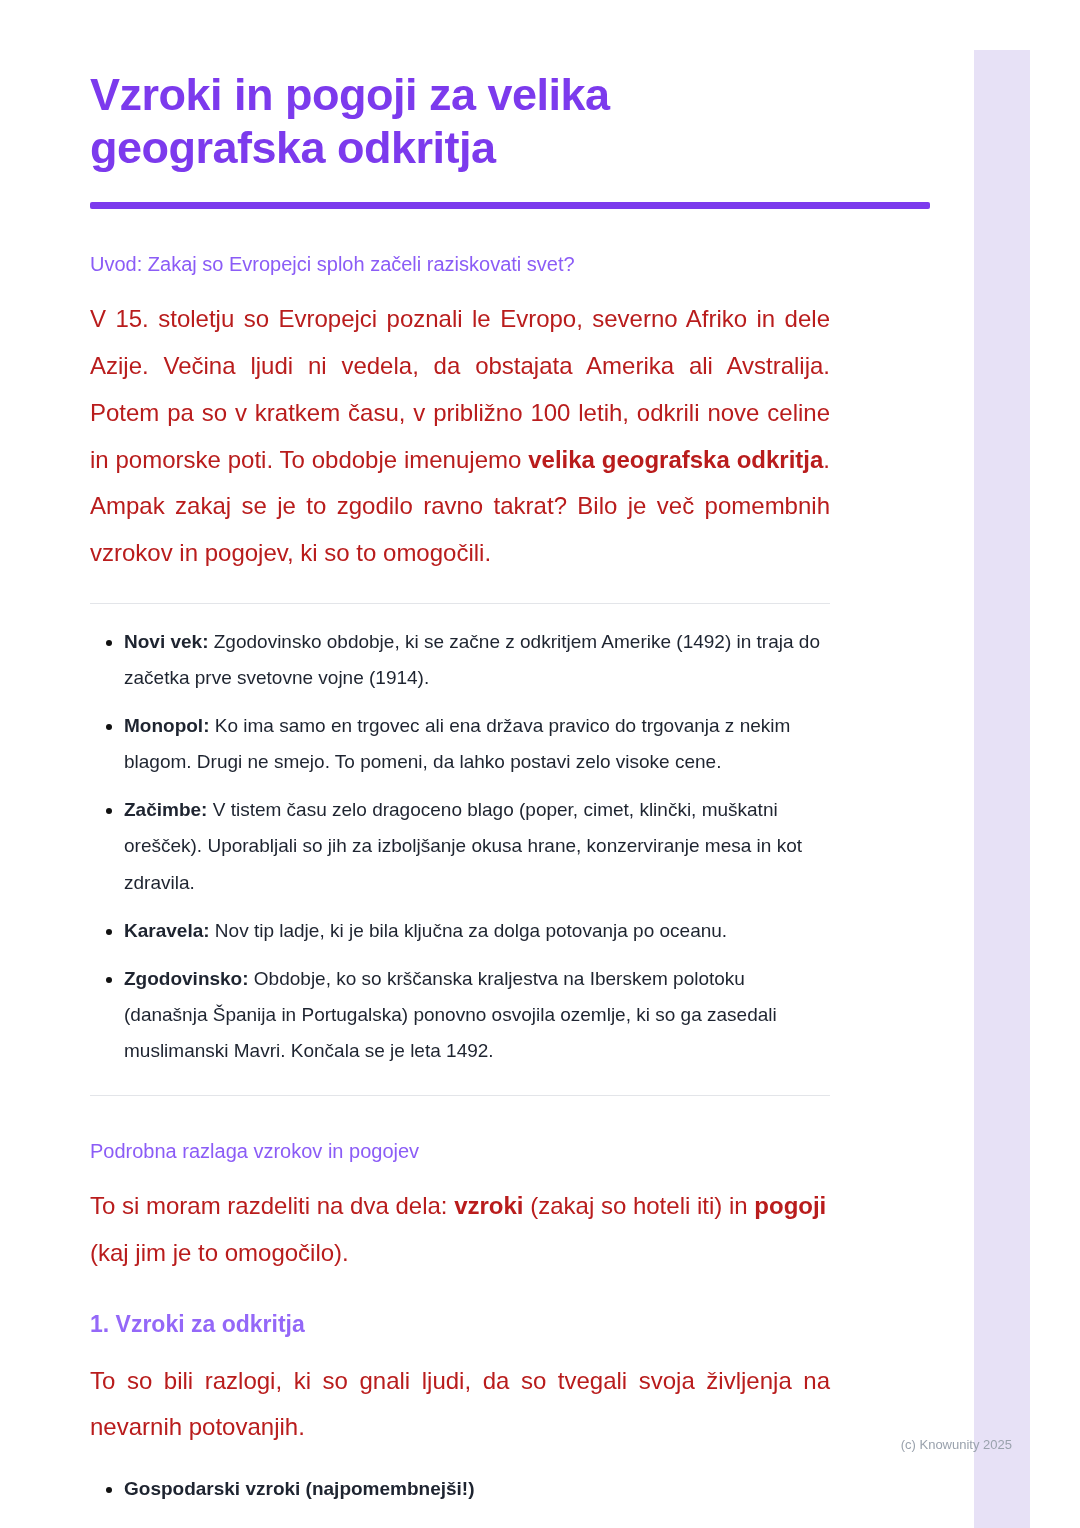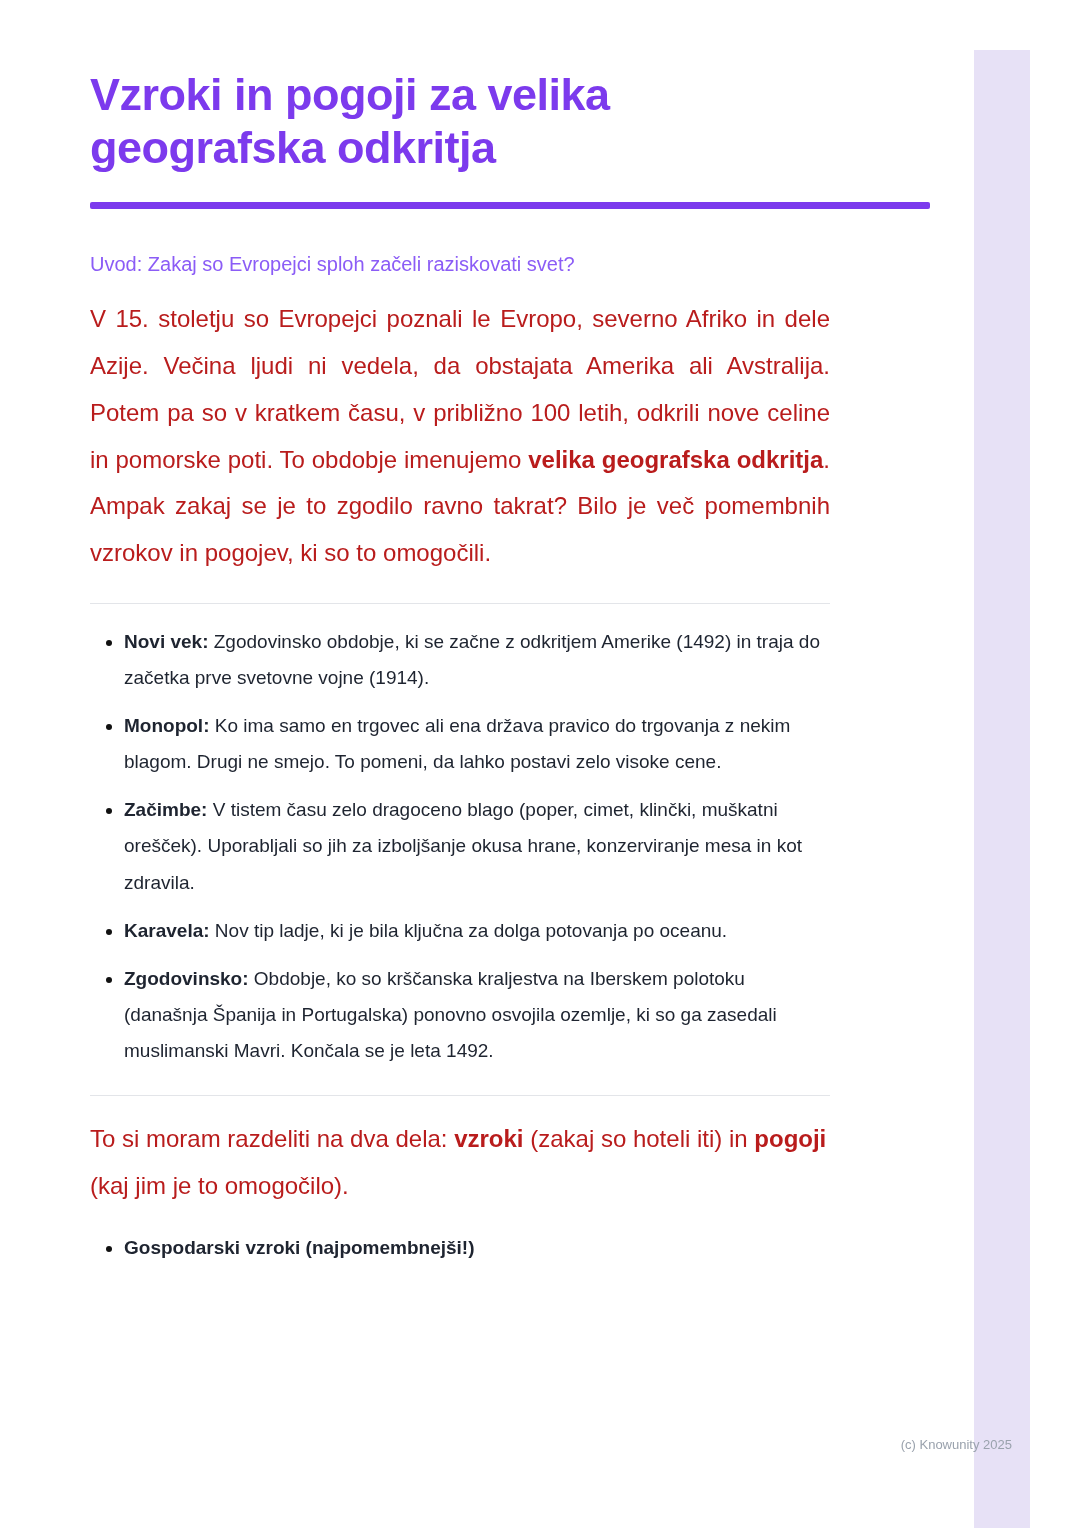--- a/index.html
+++ b/index.html
@@ -118,24 +118,27 @@
         <li><b>Monopol:</b><span> Ko ima samo en trgovec ali ena država pravico do trgovanja z nekim blagom. Drugi ne smejo. To pomeni, da lahko postavi zelo visoke cene.</span></li>
         <li><b>Začimbe:</b><span> V tistem času zelo dragoceno blago (poper, cimet, klinčki, muškatni orešček). Uporabljali so jih za izboljšanje okusa hrane, konzerviranje mesa in kot zdravila.</span></li>
         <li><b>Karavela:</b><span> Nov tip ladje, ki je bila ključna za dolga potovanja po oceanu.</span></li>
         <li><b>Zgodovinsko:</b><span> Obdobje, ko so krščanska kraljestva na Iberskem polotoku (današnja Španija in Portugalska) ponovno osvojila ozemlje, ki so ga zasedali muslimanski Mavri. Končala se je leta 1492.</span></li>
       </ul>
     </section>
 
     <hr class="divider">
 
     <section>
+      <h2 class="section-heading">Podrobna razlaga vzrokov in pogojev</h2>
       <p class="body"><span>To si moram razdeliti na dva dela: </span><b>vzroki</b><span> (zakaj so hoteli iti) in </span><b>pogoji</b><span> (kaj jim je to omogočilo).</span></p>
     </section>
 
     <section>
+      <h3 class="sub-heading">1. Vzroki za odkritja</h3>
+      <p class="body justify">To so bili razlogi, ki so gnali ljudi, da so tvegali svoja življenja na nevarnih potovanjih.</p>
       <ul class="term-list">
         <li><b>Gospodarski vzroki (najpomembnejši!)</b></li>
       </ul>
     </section>
 
   </div>
 
   <div class="footer-credit">(c) Knowunity 2025</div>
 
 </div>

